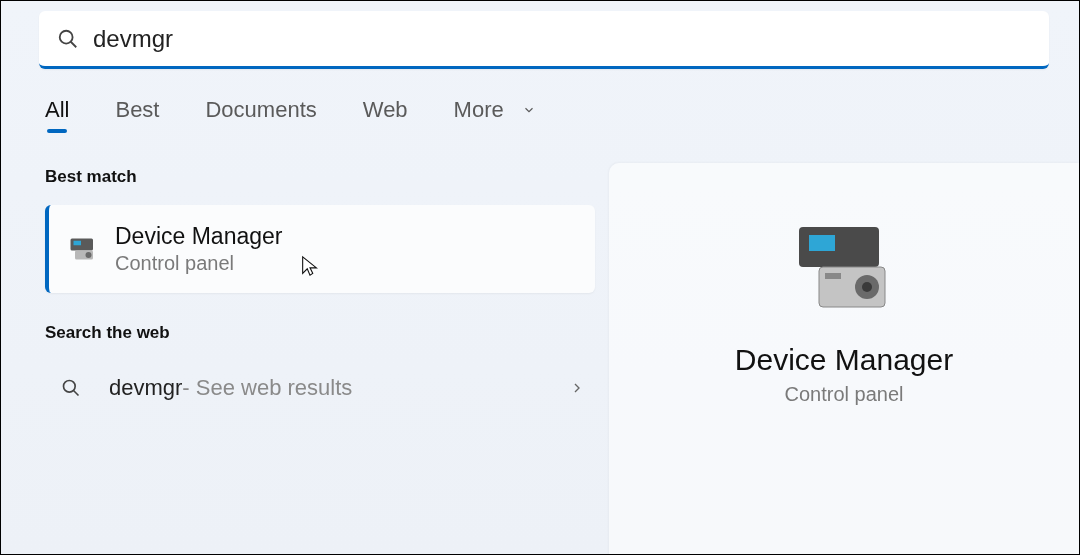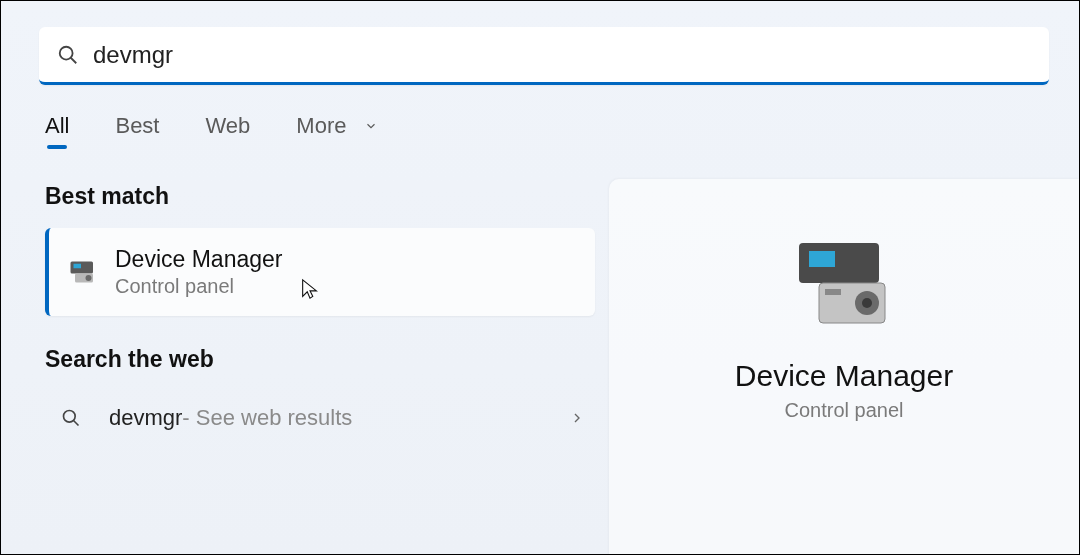--- a/index.html
+++ b/index.html
@@ -9,21 +9,21 @@
       width: 1080px;
       height: 555px;
       overflow: hidden;
       border: 1px solid #000;
       position: relative;
     }
     .panel {
       width: 100%;
       height: 100%;
       background: linear-gradient(to bottom, #f0f4fa, #edf1f7);
-      padding-top: 26px;
+      padding-top: 10px;
     }
     .search-bar {
       margin: 0 30px 0 38px;
       height: 58px;
       background: #fff;
       border-radius: 6px;
       border-bottom: 3px solid #0067c0;
       display: flex;
       align-items: center;
       padding: 0 18px;
@@ -61,21 +61,21 @@
     .right {
       width: 470px;
       margin-top: -4px;
       background: rgba(255,255,255,0.55);
       border-top-left-radius: 10px;
       padding-top: 60px;
       text-align: center;
       height: 400px;
       box-shadow: -1px -1px 2px rgba(0,0,0,0.03);
     }
-    .section-h { font-size: 23px; font-weight: 600; color:#111; margin-bottom: 18px; }
+    .section-h { font-size: 17px; font-weight: 600; color:#111; margin-bottom: 18px; }
     .result-card {
       width: 550px;
       background: #fbfcfd;
       border-radius: 6px;
       border-left: 4px solid #0067c0;
       padding: 18px 20px 18px 20px;
       display:flex; align-items:center; gap:16px;
       box-shadow: 0 1px 2px rgba(0,0,0,0.05);
       margin-bottom: 30px;
       position: relative;
@@ -110,20 +110,21 @@
     <svg class="search-icon-svg" viewBox="0 0 24 24">
       <circle cx="10" cy="10" r="7"></circle>
       <line x1="15" y1="15" x2="21" y2="21"></line>
     </svg>
     <input class="search-input" value="devmgr" style="">
   </div>
 
   <div class="tabs">
     <div class="tab active">All</div>
     <div class="tab">Best</div>
+    <div class="tab">Documents</div>
     <div class="tab">Web</div>
     <div class="tab tab-more">
       <span>More</span>
       <svg class="chev" viewBox="0 0 24 24">
           <polyline points="6 9 12 15 18 9"></polyline>
         </svg>
     </div>
   </div>
 
   <div class="content">

